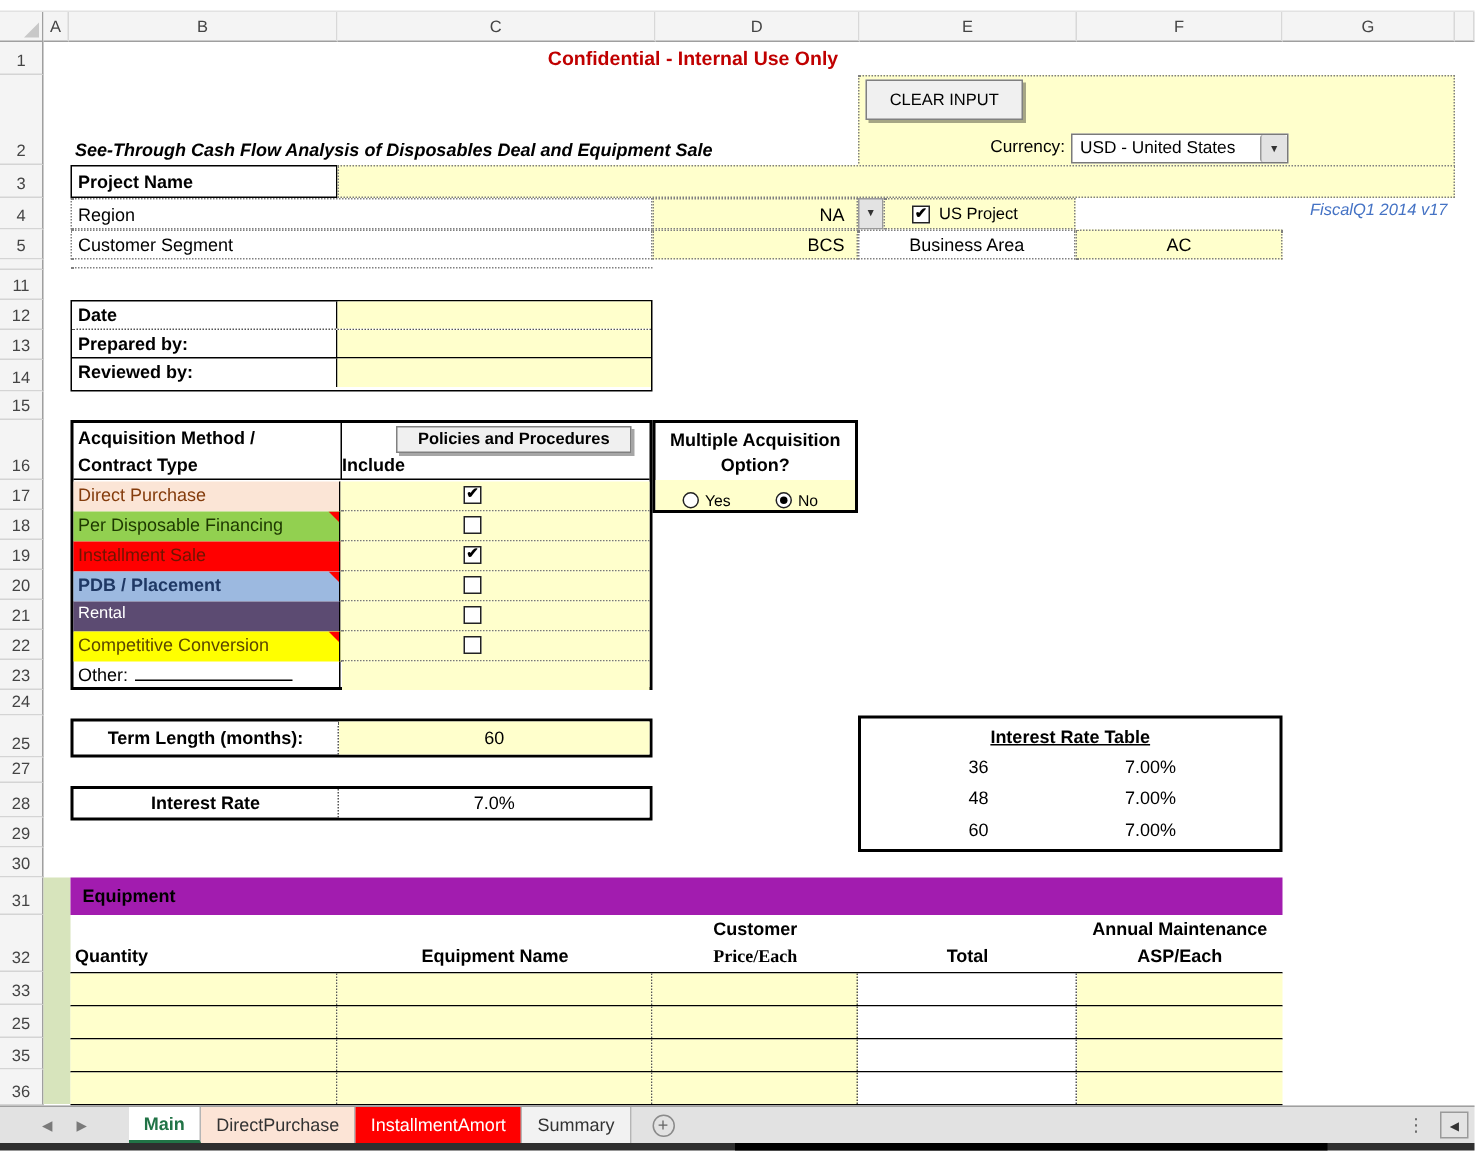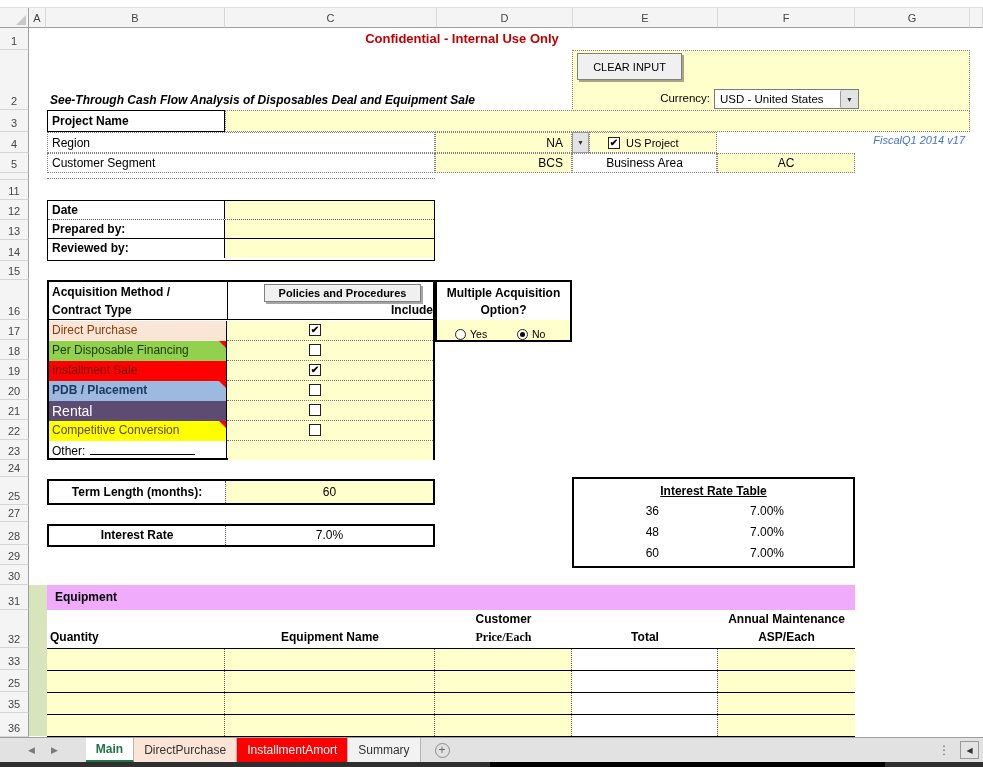--- a/index.html
+++ b/index.html
@@ -156,21 +156,21 @@
     </div>
   </div>
 
   <div class="abs" style="left:47px;top:280px;width:388px;height:180px;border:2px solid #000;">
     <div style="position:absolute;left:0;top:0;width:178px;height:38px;border-bottom:1px solid #000;">
       <div class="lbl b" style="padding:1px 0 0 3px;line-height:18px;">Acquisition Method /</div>
       <div class="lbl b" style="padding-left:3px;line-height:18px;">Contract Type</div>
     </div>
     <div style="position:absolute;left:178px;top:0;width:206px;height:38px;border-left:1px solid #000;border-bottom:1px solid #000;">
       <div class="xlbtn b abs" style="left:36px;top:2px;width:157px;height:18px;font-size:11px;">Policies and Procedures</div>
-      <div class="lbl b" style="position:absolute;left:0;top:21px;width:100%;text-align:right;">Include</div>
+      <div class="lbl b" style="position:absolute;left:0;top:21px;width:100%;text-align:left;">Include</div>
     </div>
     <div id="acq-rows" style="position:absolute;left:0;top:39px;width:384px;">
         <div style="display: flex; height: 20px; position: relative;">
           <div style="width: 178px; font-size: 12px; padding: 2px 0px 0px 3px; position: relative; border-right: 1px solid rgb(0, 0, 0); overflow: hidden; background: rgb(251, 229, 214); color: rgb(132, 60, 12);">Direct Purchase</div>
           <div style="flex: 1 1 0%; background: rgb(255, 255, 204); position: relative; border-bottom: 1px dotted rgb(119, 119, 119);">
             <span class="cb abs" style="left: 82px; top: 3px;">✔</span>
           </div>
         </div>
         <div style="display: flex; height: 20px; position: relative;">
           <div style="width: 178px; font-size: 12px; padding: 2px 0px 0px 3px; position: relative; border-right: 1px solid rgb(0, 0, 0); overflow: hidden; background: rgb(146, 208, 80); color: rgb(29, 56, 0);">Per Disposable Financing<span class="comment-tri"></span></div>
@@ -184,21 +184,21 @@
             <span class="cb abs" style="left: 82px; top: 3px;">✔</span>
           </div>
         </div>
         <div style="display: flex; height: 20px; position: relative;">
           <div style="width: 178px; font-size: 12px; padding: 2px 0px 0px 3px; position: relative; border-right: 1px solid rgb(0, 0, 0); overflow: hidden; background: rgb(156, 185, 224); color: rgb(31, 56, 100); font-weight: bold;">PDB / Placement<span class="comment-tri"></span></div>
           <div style="flex: 1 1 0%; background: rgb(255, 255, 204); position: relative; border-bottom: 1px dotted rgb(119, 119, 119);">
             <span class="cb abs" style="left: 82px; top: 3px;"></span>
           </div>
         </div>
         <div style="display: flex; height: 20px; position: relative;">
-          <div style="width: 178px; font-size: 14px; padding: 2px 0px 0px 3px; position: relative; border-right: 1px solid rgb(0, 0, 0); overflow: hidden; background: rgb(92, 75, 114); color: rgb(255, 255, 255);">Rental</div>
+          <div style="width: 178px; font-size: 11px; padding: 2px 0px 0px 3px; position: relative; border-right: 1px solid rgb(0, 0, 0); overflow: hidden; background: rgb(92, 75, 114); color: rgb(255, 255, 255);">Rental</div>
           <div style="flex: 1 1 0%; background: rgb(255, 255, 204); position: relative; border-bottom: 1px dotted rgb(119, 119, 119);">
             <span class="cb abs" style="left: 82px; top: 3px;"></span>
           </div>
         </div>
         <div style="display: flex; height: 20px; position: relative;">
           <div style="width: 178px; font-size: 12px; padding: 2px 0px 0px 3px; position: relative; border-right: 1px solid rgb(0, 0, 0); overflow: hidden; background: rgb(255, 255, 0); color: rgb(92, 71, 0);">Competitive Conversion<span class="comment-tri"></span></div>
           <div style="flex: 1 1 0%; background: rgb(255, 255, 204); position: relative; border-bottom: 1px dotted rgb(119, 119, 119);">
             <span class="cb abs" style="left: 82px; top: 3px;"></span>
           </div>
         </div>
@@ -243,21 +243,21 @@
         <div class="lbl" style="width:85px;text-align:right;">48</div>
         <div class="lbl" style="width:125px;text-align:right;">7.00%</div>
       </div>
     <div style="display:flex;padding-top:7px;">
         <div class="lbl" style="width:85px;text-align:right;">60</div>
         <div class="lbl" style="width:125px;text-align:right;">7.00%</div>
       </div>
   </div>
 
   <div class="abs" style="left:29px;top:585px;width:18px;height:151px;background:#D7E4BC;"></div>
-  <div class="abs lbl b" style="left:47px;top:585px;width:808px;height:25px;background:#f0abfc;padding:5px 0 0 8px;">Equipment</div>
+  <div class="abs lbl b" style="left:47px;top:585px;width:808px;height:25px;background:#a21caf;padding:5px 0 0 8px;">Equipment</div>
   <div class="abs lbl b" style="left:50px;top:630px;width:100px;">Quantity</div>
   <div class="abs lbl b" style="left:225px;top:630px;width:210px;text-align:center;">Equipment Name</div>
   <div class="abs lbl b" style="left:435px;top:612px;width:137px;text-align:center;">Customer</div>
   <div class="abs lbl b" style="left:435px;top:630px;width:137px;text-align:center;font-family:Liberation Serif, serif;">Price/Each</div>
   <div class="abs lbl b" style="left:572px;top:630px;width:146px;text-align:center;">Total</div>
   <div class="abs lbl b" style="left:718px;top:612px;width:137px;text-align:center;">Annual Maintenance</div>
   <div class="abs lbl b" style="left:718px;top:630px;width:137px;text-align:center;">ASP/Each</div>
   <div class="abs" style="left:47px;top:648px;width:808px;height:89px;border-bottom:1.5px solid #000;">
     <div class="eq-row">
         <div class="c1 eq-cell-y"></div>

